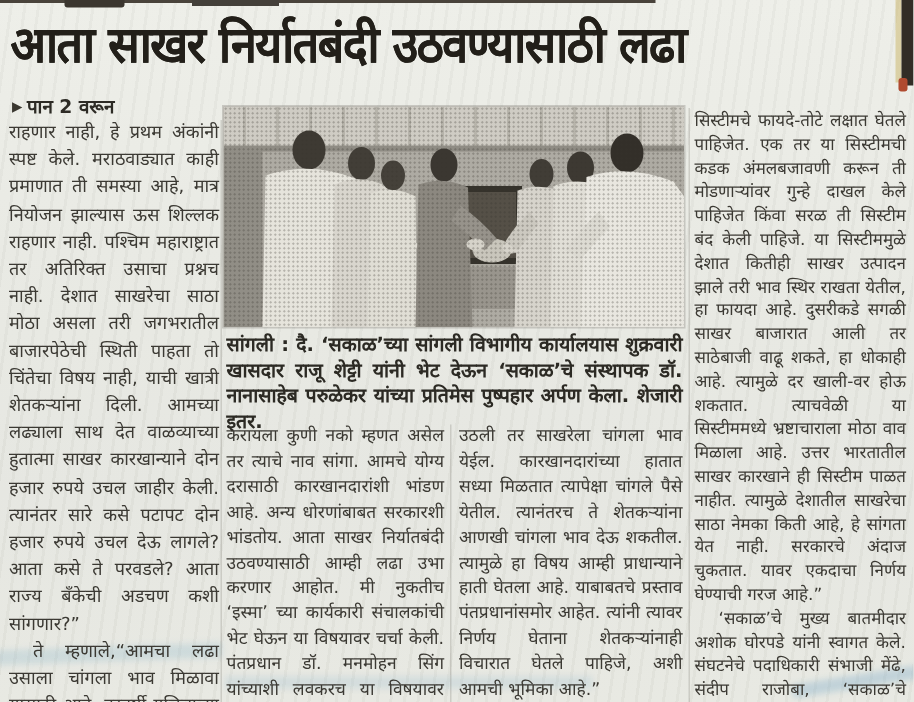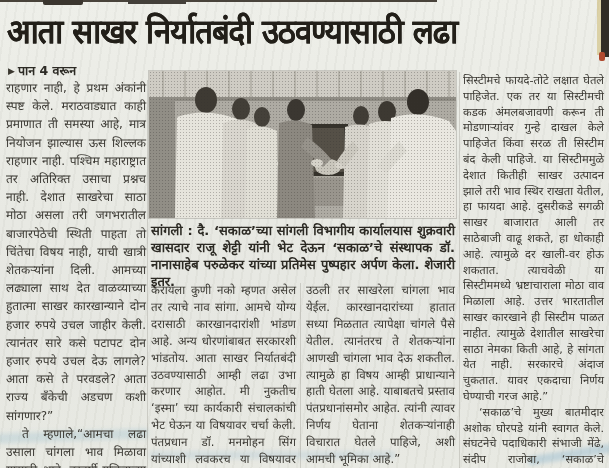--- a/index.html
+++ b/index.html
@@ -83,21 +83,21 @@
   <div class="streak s1"></div>
   <div class="streak s2"></div>
   <div class="streak s3"></div>
   <div class="gutter g1"></div>
   <div class="gutter g2"></div>
   <div class="gutter g3"></div>
 
   <div class="headline">आता साखर निर्यातबंदी उठवण्यासाठी लढा</div>
 
   <div class="kicker">
-    <span class="arr">▶</span><span>पान 4 वरून</span>
+    <span class="arr">▶</span><span>पान 2 वरून</span>
   </div>
 
   <div class="col col1">
     <p>राहणार नाही, हे प्रथम अंकांनी स्पष्ट केले. मराठवाड्यात काही प्रमाणात ती समस्या आहे, मात्र नियोजन झाल्यास ऊस शिल्लक राहणार नाही. पश्चिम महाराष्ट्रात तर अतिरिक्त उसाचा प्रश्नच नाही. देशात साखरेचा साठा मोठा असला तरी जगभरातील बाजारपेठेची स्थिती पाहता तो चिंतेचा विषय नाही, याची खात्री शेतकऱ्यांना दिली. आमच्या लढ्याला साथ देत वाळव्याच्या हुतात्मा साखर कारखान्याने दोन हजार रुपये उचल जाहीर केली. त्यानंतर सारे कसे पटापट दोन हजार रुपये उचल देऊ लागले? आता कसे ते परवडले? आता राज्य बँकेची अडचण कशी सांगणार?”</p>
     <p>ते म्हणाले,“आमचा लढा उसाला चांगला भाव मिळावा यासाठी आहे. दरवर्षी गळिताच्या तोंडावर आंदोलन उभे करायचे, आमच्याच उसाच्या गाड्या फोडायच्या, शेतकऱ्यांना रस्त्यावर उतरवायचे, याची आम्हाला हौस नाही. एकदा धोरण ठरवा, चर्चा करा. योग्यवेळी उचल जाहीर केली तर आम्ही आंदोलन कशासाठी करू? उचल जाहीर</p>
   </div>
 
   <div class="photo">
     <svg width="307" height="147" viewBox="0 0 307 147">
 

